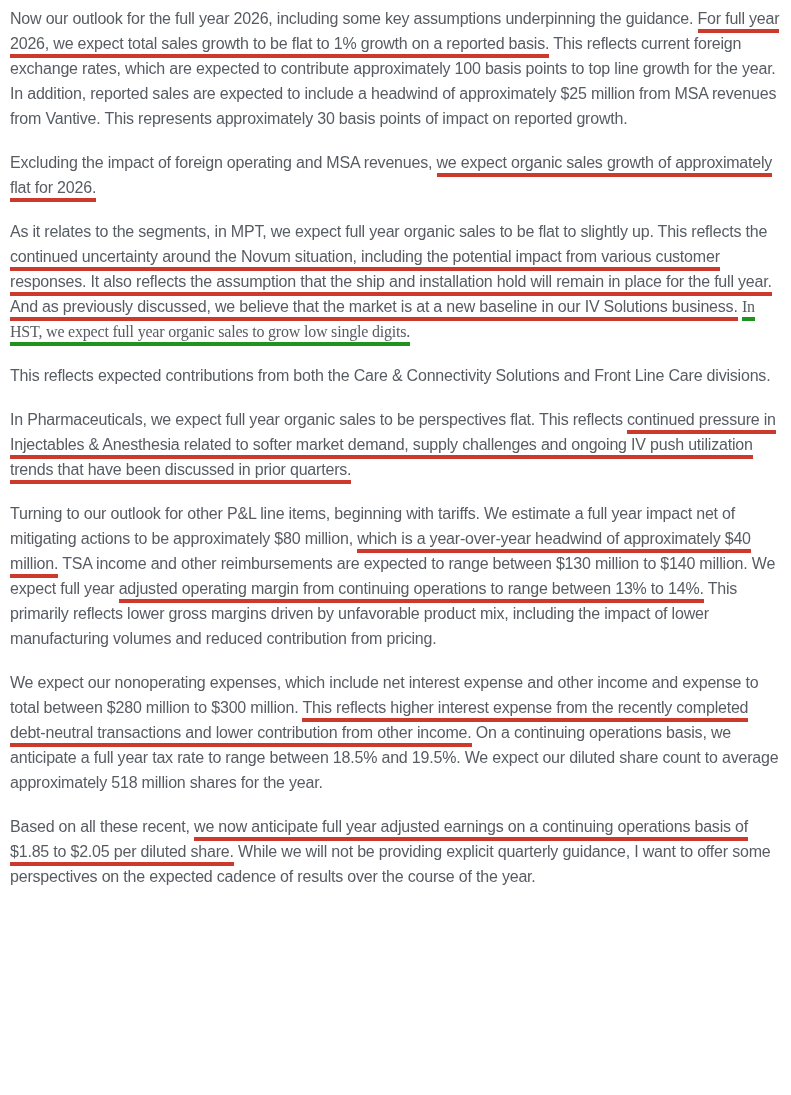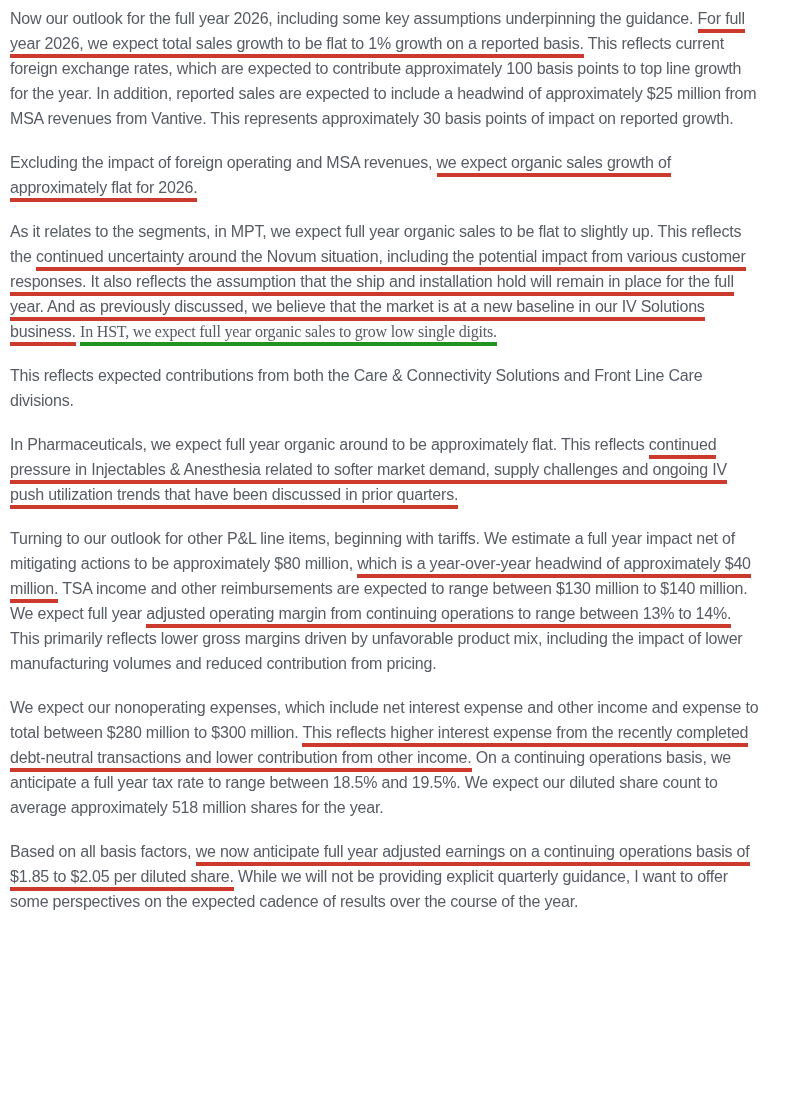--- a/index.html
+++ b/index.html
@@ -7,21 +7,21 @@
     padding: 0;
     background: #ffffff;
   }
   body {
     width: 791px;
     min-height: 1095px;
     box-sizing: border-box;
     font-family: "Liberation Sans", sans-serif;
   }
   .doc {
-    padding: 6px 32px 10px 10px;
+    padding: 6px 7px 10px 10px;
     color: var(--text-color, #575c63);
     font-size: 16px;
     line-height: 25px;
     letter-spacing: -0.2px;
   }
   .para {
     margin: 0 0 19px 0;
   }
   .para:last-child {
     margin-bottom: 0;
@@ -38,18 +38,18 @@
 </style>
 </head>
 <body style="background: rgb(255, 255, 255);">
 
 <div class="doc">
   <div>
       <p class="para"><span>Now our outlook for the full year 2026, including some key assumptions underpinning the guidance. </span><span class="u-red">For full year 2026, we expect total sales growth to be flat to 1% growth on a reported basis.</span><span> This reflects current foreign exchange rates, which are expected to contribute approximately 100 basis points to top line growth for the year. In addition, reported sales are expected to include a headwind of approximately $25 million from MSA revenues from Vantive. This represents approximately 30 basis points of impact on reported growth.</span></p>
       <p class="para"><span>Excluding the impact of foreign operating and MSA revenues, </span><span class="u-red">we expect organic sales growth of approximately flat for 2026.</span></p>
       <p class="para"><span>As it relates to the segments, in MPT, we expect full year organic sales to be flat to slightly up. This reflects the </span><span class="u-red">continued uncertainty around the Novum situation, including the potential impact from various customer responses. It also reflects the assumption that the ship and installation hold will remain in place for the full year. And as previously discussed, we believe that the market is at a new baseline in our IV Solutions business.</span><span> </span><span class="u-green">In HST, we expect full year organic sales to grow low single digits.</span></p>
       <p class="para"><span>This reflects expected contributions from both the Care &amp; Connectivity Solutions and Front Line Care divisions.</span></p>
-      <p class="para"><span>In Pharmaceuticals, we expect full year organic around to be approximately flat. This reflects </span><span class="u-red">continued pressure in Injectables &amp; Anesthesia related to softer market demand, supply challenges and ongoing IV push utilization trends that have been discussed in prior quarters.</span></p>
+      <p class="para"><span>In Pharmaceuticals, we expect full year organic sales to be perspectives flat. This reflects </span><span class="u-red">continued pressure in Injectables &amp; Anesthesia related to softer market demand, supply challenges and ongoing IV push utilization trends that have been discussed in prior quarters.</span></p>
       <p class="para"><span>Turning to our outlook for other P&amp;L line items, beginning with tariffs. We estimate a full year impact net of mitigating actions to be approximately $80 million, </span><span class="u-red">which is a year-over-year headwind of approximately $40 million.</span><span> TSA income and other reimbursements are expected to range between $130 million to $140 million. We expect full year </span><span class="u-red">adjusted operating margin from continuing operations to range between 13% to 14%.</span><span> This primarily reflects lower gross margins driven by unfavorable product mix, including the impact of lower manufacturing volumes and reduced contribution from pricing.</span></p>
       <p class="para"><span>We expect our nonoperating expenses, which include net interest expense and other income and expense to total between $280 million to $300 million. </span><span class="u-red">This reflects higher interest expense from the recently completed debt-neutral transactions and lower contribution from other income.</span><span> On a continuing operations basis, we anticipate a full year tax rate to range between 18.5% and 19.5%. We expect our diluted share count to average approximately 518 million shares for the year.</span></p>
-      <p class="para"><span>Based on all basis factors, </span><span class="u-red">we now anticipate full year adjusted earnings on a continuing operations basis of $1.85 to $2.05 per diluted share.</span><span> While we will not be providing explicit quarterly guidance, I want to offer some perspectives on the expected cadence of results over the course of the year.</span></p>
+      <p class="para"><span>Based on all these recent, </span><span class="u-red">we now anticipate full year adjusted earnings on a continuing operations basis of $1.85 to $2.05 per diluted share.</span><span> While we will not be providing explicit quarterly guidance, I want to offer some perspectives on the expected cadence of results over the course of the year.</span></p>
     </div>
 </div>
 
 </body></html>

